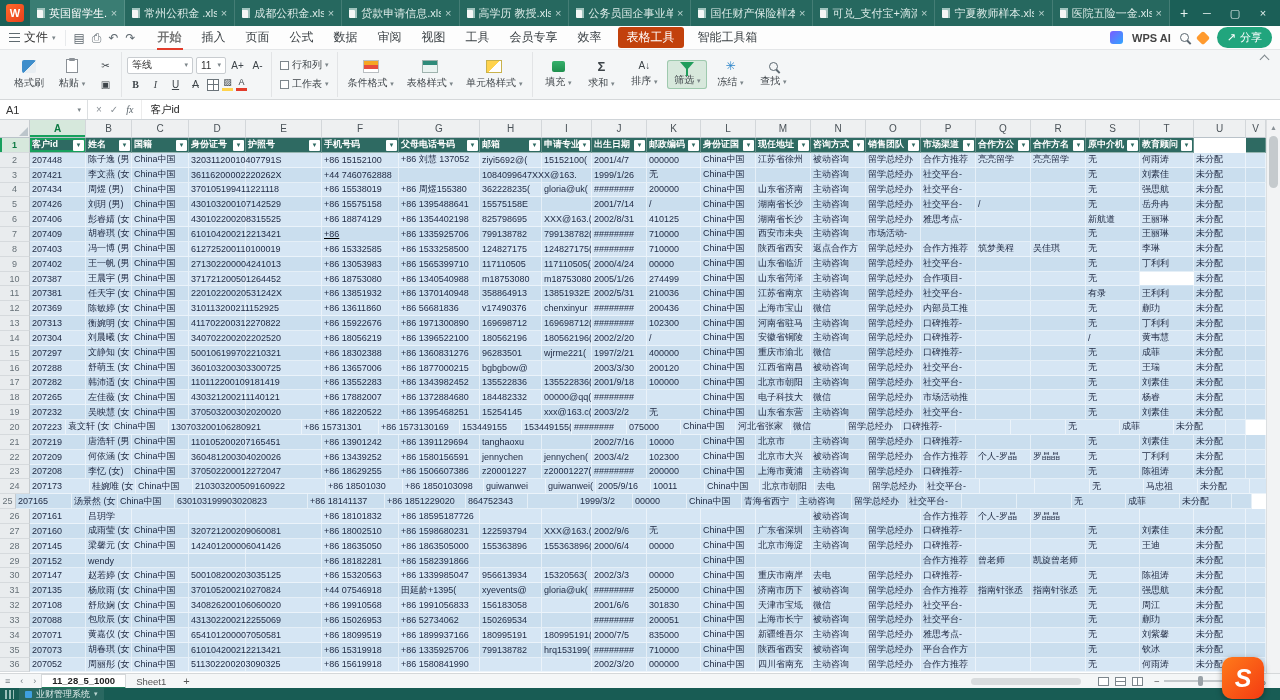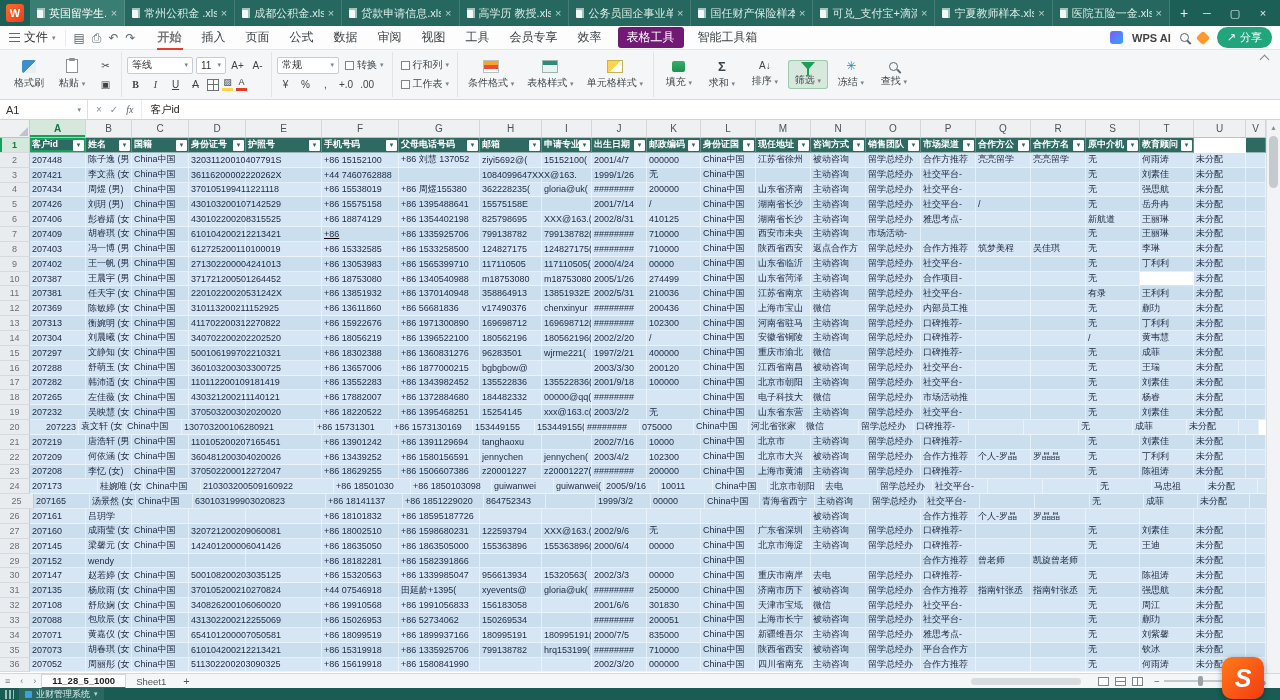--- a/index.html
+++ b/index.html
@@ -25,21 +25,21 @@
   .menubar { position:absolute; top:26px; left:0; right:0; height:24px; background:#fdfdfd; border-bottom:1px solid #e4e6e8; display:flex; align-items:center; }
   .filebtn { display:flex; align-items:center; gap:4px; padding:0 9px; height:24px; color:#333; font-size:12px; }
   .burger { width:11px; height:9px; background:repeating-linear-gradient(180deg,#5f6a70 0 1.5px,transparent 1.5px 4px); }
   .car { font-size:7px; color:#7c858a; }
   .qat { display:flex; align-items:center; gap:7px; padding:0 8px; border-left:1px solid #e8eaec; color:#5c666d; font-size:12px; height:16px;}
   .qat span { line-height:1; }
   .menu-items { display:flex; height:24px; margin-left:4px; }
   .menu-item { padding:0 10px; height:24px; display:flex; align-items:center; color:#3b4145; font-size:12px; position:relative; }
   .menu-item.active { color:#737373; font-weight:bold; }
   .menu-item.active::after { content:""; position:absolute; left:9px; right:9px; bottom:0; height:2px; background:#e23c2b; }
-  .ttool { margin:0 6px; padding:2px 9px; background:#701a75; color:#fff; border-radius:3px; font-size:12px; }
+  .ttool { margin:0 6px; padding:2px 9px; background:#c2410c; color:#fff; border-radius:3px; font-size:12px; }
   .smart { padding:0 8px; color:#3b4145; font-size:12px; }
   .mright { margin-left:auto; display:flex; align-items:center; gap:9px; padding-right:8px; }
   .aiico { width:13px; height:13px; border-radius:3px; background:linear-gradient(135deg,#7a5cff,#2fa7ff); }
   .ailbl { font-size:11px; color:#444; font-weight:bold; }
   .ic-mag { width:9px; height:9px; border:1.5px solid #5b6770; border-radius:50%; position:relative; display:inline-block;}
   .ic-mag::after { content:""; position:absolute; width:1.5px; height:5px; background:#5b6770; transform:rotate(-45deg); right:-2px; bottom:-4px; }
   .vipico { width:10px; height:10px; background:#ff9a2e; transform:rotate(45deg); border-radius:2px; }
   .sharebtn { display:flex; align-items:center; gap:4px; background:#21a57d; color:#fff; font-size:11px; padding:3px 10px; border-radius:12px; }
 
   
@@ -281,40 +281,20 @@
             <span class="bar yel"></span>
           </span>
         <span class="colorbar">
             <i>A</i>
             <span class="bar red"></span>
           </span>
       </div>
     </div>
 
 
-    <div class="rgroup col">
-      <div class="rrow">
-        <div class="combo w62">
-            <span>常规</span>
-            <span class="car">▾</span>
-          </div>
-        <span class="stackbtn">
-            <span class="sq"></span>
-            <span>转换</span>
-            <span class="car">▾</span>
-          </span>
-      </div>
-      <div class="rrow">
-        <span class="sbtn">¥</span>
-        <span class="sbtn">%</span>
-        <span class="sbtn">,</span>
-        <span class="sbtn">+.0</span>
-        <span class="sbtn">.00</span>
-      </div>
-    </div>
 
     <div class="rgroup col">
       <span class="stackbtn">
           <span class="sq"></span>
           <span>行和列</span>
           <span class="car">▾</span>
         </span>
       <span class="stackbtn">
           <span class="sq"></span>
           <span>工作表</span>
@@ -1324,21 +1304,21 @@
         </div>
         <div class="cell" style="width: 20px;">
           <span class="ctext"></span>
         </div>
       </div>
       <div class="grow band0">
         <div class="gut" style="width: 30px;">14</div>
         <div class="cell" style="width: 56px;">
           <span class="ctext">207304</span>
         </div>
-        <div class="cell" style="width: 46px;">
+        <div class="cell" style="width: 46px; justify-content: center;">
           <span class="ctext">刘晨曦 (女</span>
         </div>
         <div class="cell" style="width: 57px;">
           <span class="ctext">China中国</span>
         </div>
         <div class="cell ovf" style="width: 57px;">
           <span class="ctext">340702200202202520</span>
         </div>
         <div class="cell" style="width: 76px;">
           <span class="ctext"></span>
@@ -1735,21 +1715,21 @@
         </div>
         <div class="cell" style="width: 52px;">
           <span class="ctext">未分配</span>
         </div>
         <div class="cell" style="width: 20px;">
           <span class="ctext"></span>
         </div>
       </div>
       <div class="grow band0">
         <div class="gut" style="width: 30px;">20</div>
-        <div class="cell" style="width: 49px; justify-content: flex-end;">
+        <div class="cell" style="width: 36px;">
           <span class="ctext">207223</span>
         </div>
         <div class="cell" style="width: 46px;">
           <span class="ctext">袁文轩 (女</span>
         </div>
         <div class="cell" style="width: 57px;">
           <span class="ctext">China中国</span>
         </div>
         <div class="cell ovf" style="width: 57px;">
           <span class="ctext">130703200106280921</span>
@@ -2011,21 +1991,21 @@
         </div>
         <div class="cell" style="width: 52px;">
           <span class="ctext">未分配</span>
         </div>
         <div class="cell" style="width: 20px;">
           <span class="ctext"></span>
         </div>
       </div>
       <div class="grow band0">
         <div class="gut" style="width: 30px;">24</div>
-        <div class="cell" style="width: 68px;">
+        <div class="cell" style="width: 60px;">
           <span class="ctext">207173</span>
         </div>
         <div class="cell" style="width: 46px;">
           <span class="ctext">桂婉唯 (女</span>
         </div>
         <div class="cell" style="width: 57px;">
           <span class="ctext">China中国</span>
         </div>
         <div class="cell ovf" style="width: 57px;">
           <span class="ctext">210303200509160922</span>
@@ -2079,21 +2059,21 @@
           <span class="ctext">马忠祖</span>
         </div>
         <div class="cell" style="width: 52px;">
           <span class="ctext">未分配</span>
         </div>
         <div class="cell" style="width: 20px;">
           <span class="ctext"></span>
         </div>
       </div>
       <div class="grow band1">
-        <div class="gut" style="width: 34px;">25</div>
+        <div class="gut" style="width: 16px;">25</div>
         <div class="cell" style="width: 56px;">
           <span class="ctext">207165</span>
         </div>
         <div class="cell" style="width: 46px;">
           <span class="ctext">汤景然 (女</span>
         </div>
         <div class="cell" style="width: 57px;">
           <span class="ctext">China中国</span>
         </div>
         <div class="cell ovf" style="width: 57px;">

